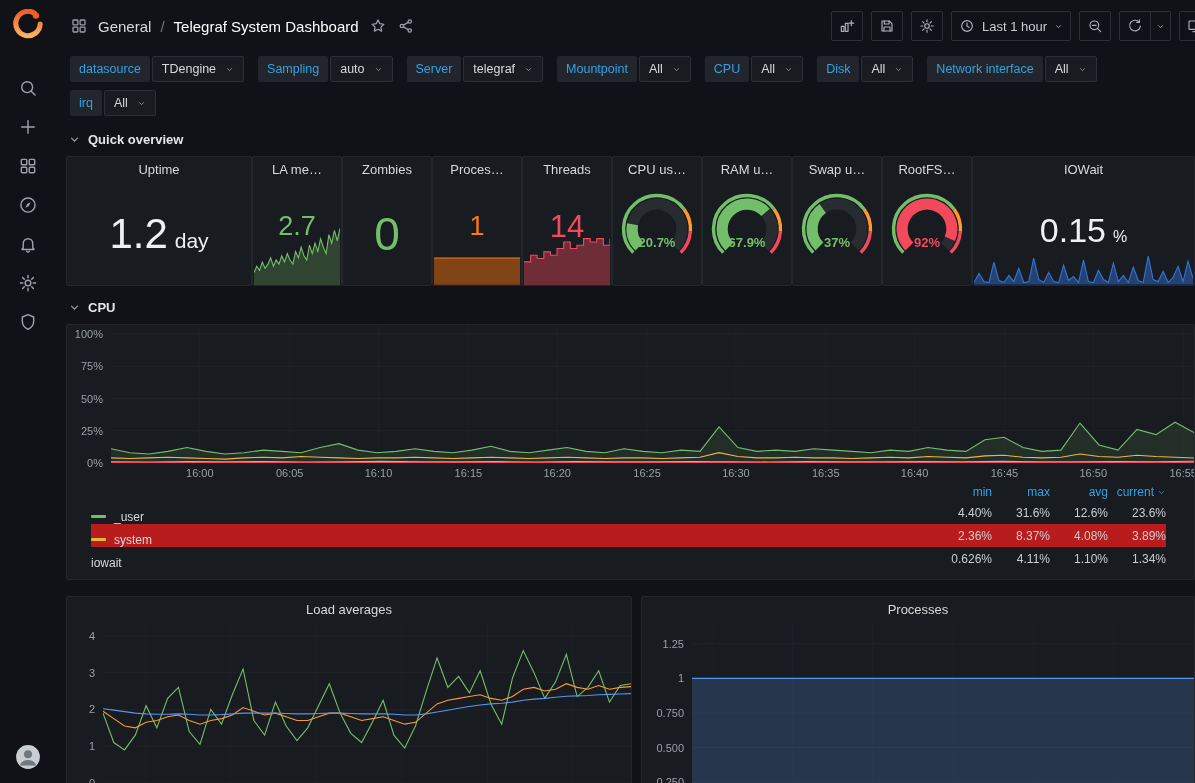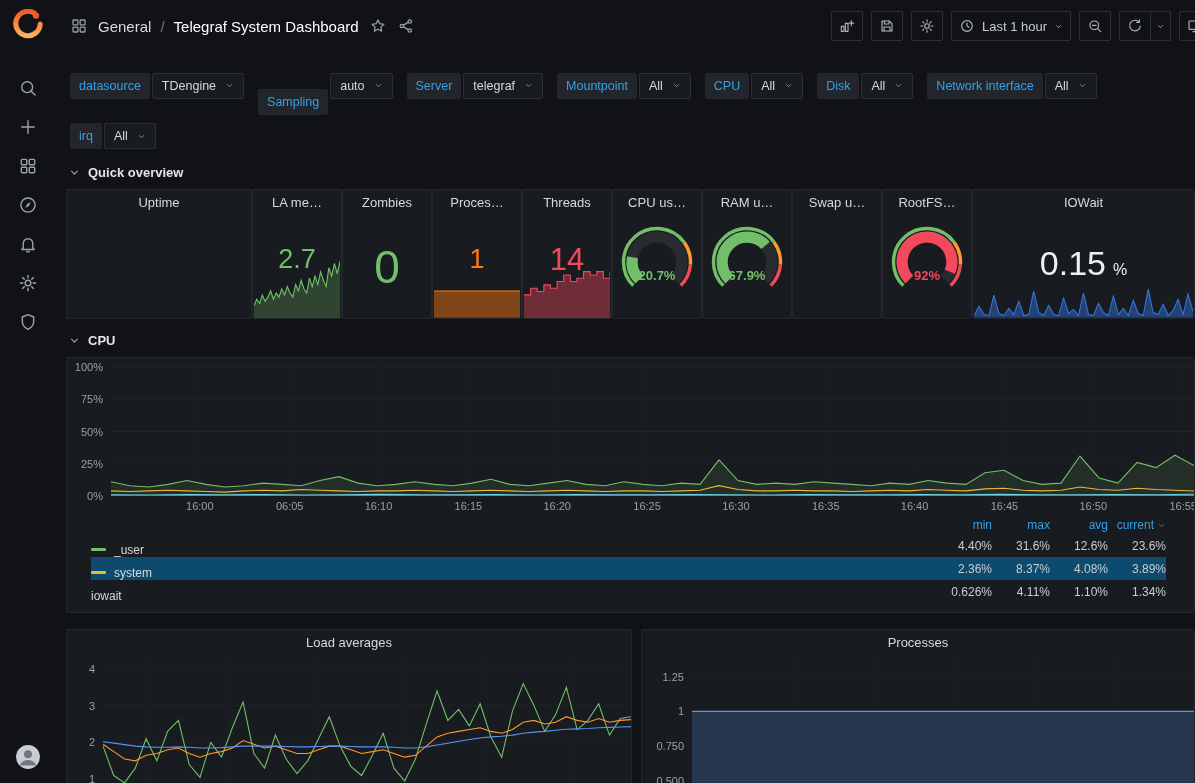--- a/index.html
+++ b/index.html
@@ -72,21 +72,21 @@
   .y-tick{position:absolute;right:8px;transform:translateY(-50%);font-size:11px;color:#9aa0a6;white-space:nowrap;}
   .plot{flex:1;position:relative;min-width:0;cursor:crosshair;}
   .x-axis{position:relative;height:20px;}
   .x-axis.off44{margin-left:44px;}
   .x-tick{position:absolute;top:4px;transform:translateX(-50%);font-size:11px;color:#9aa0a6;white-space:nowrap;}
   
   .cpu-panel{height:256px;}
   .cpu-panel .chart-area{height:138px;}
   .legend{padding:0 28px 0 24px;font-size:12px;}
   .legend-row{display:flex;align-items:center;height:23px;}
-  .legend-row.alt{background:#0c4a6e;}
+  .legend-row.alt{background:#b91c1c;}
   .legend-row.head{height:18px;}
   .legend-name{flex:1;display:flex;align-items:center;gap:8px;color:#d8d9da;cursor:pointer;margin-top:8px;}
   .legend-dash{width:15px;height:3px;border-radius:1px;}
   .legend-cell{width:58px;text-align:right;color:#c9ced3;display:inline-flex;justify-content:flex-end;align-items:center;gap:3px;}
   .legend-row.head .legend-cell{font-weight:500;cursor:pointer;}
   
   .bottom-row{display:flex;gap:9px;margin-top:16px;}
   .load-panel{width:566px;height:240px;}
   .load-panel .chart-area{height:160px;}
   .procs-panel{flex:1;height:240px;}
@@ -293,21 +293,21 @@
           <span class="var-value">
             <span>TDengine</span>
             <span class="icon xs">
               <svg viewBox="0 0 24 24" fill="none" stroke="currentColor" stroke-width="2.2" stroke-linecap="round" stroke-linejoin="round">
                 <polyline points="6.5 9.5 12 15 17.5 9.5"></polyline>
               </svg>
             </span>
           </span>
         </div>
         <div class="var-group">
-          <span class="var-label" style="color: rgb(51, 162, 229); margin-top: 33px;">Sampling</span>
+          <span class="var-label" style="color: rgb(51, 162, 229);">Sampling</span>
           <span class="var-value">
             <span>auto</span>
             <span class="icon xs">
               <svg viewBox="0 0 24 24" fill="none" stroke="currentColor" stroke-width="2.2" stroke-linecap="round" stroke-linejoin="round">
                 <polyline points="6.5 9.5 12 15 17.5 9.5"></polyline>
               </svg>
             </span>
           </span>
         </div>
         <div class="var-group">
@@ -386,20 +386,26 @@
               <polyline points="6.5 9.5 12 15 17.5 9.5"></polyline>
             </svg>
           </span>
         <span>Quick overview</span>
       </div>
 
       <div class="stats-row">
 
         <section class="panel" style="width:186px">
           <div class="panel-title">Uptime</div>
+          <div class="stat-body">
+            <div class="stat-value big" style="color: rgb(238, 240, 243);">
+              <span>1.2</span>
+              <span class="unit">day</span>
+            </div>
+          </div>
         </section>
 
         <section class="panel" style="width:90px">
           <div class="panel-title">LA me…</div>
           <div class="stat-body">
             <div class="spark" style="height:62%">
                 <svg viewBox="0 0 100 100" preserveAspectRatio="none" class="chart-svg">
                   <polygon points="0,100 0.00,80.00 3.23,70.00 6.45,76.67 9.68,63.33 12.90,73.33 16.13,66.67 19.35,56.67 22.58,70.00 25.81,60.00 29.03,66.67 32.26,53.33 35.48,63.33 38.71,50.00 41.94,60.00 45.16,66.67 48.39,46.67 51.61,56.67 54.84,40.00 58.06,53.33 61.29,60.00 64.52,36.67 67.74,50.00 70.97,33.33 74.19,46.67 77.42,26.67 80.65,40.00 83.87,50.00 87.10,20.00 90.32,33.33 93.55,13.33 96.77,30.00 100.00,10.00 100,100" fill="#73bf69" fill-opacity="0.25"></polygon>
                   <polyline points="0.00,80.00 3.23,70.00 6.45,76.67 9.68,63.33 12.90,73.33 16.13,66.67 19.35,56.67 22.58,70.00 25.81,60.00 29.03,66.67 32.26,53.33 35.48,63.33 38.71,50.00 41.94,60.00 45.16,66.67 48.39,46.67 51.61,56.67 54.84,40.00 58.06,53.33 61.29,60.00 64.52,36.67 67.74,50.00 70.97,33.33 74.19,46.67 77.42,26.67 80.65,40.00 83.87,50.00 87.10,20.00 90.32,33.33 93.55,13.33 96.77,30.00 100.00,10.00" fill="none" stroke="#73bf69" stroke-width="1.1" vector-effect="non-scaling-stroke"></polyline>
                 </svg>
@@ -468,20 +474,32 @@
                   <path d="M 81.55 27.08 A 39 39 0 0 1 88.88 53.06" fill="none" stroke="#ff9830" stroke-width="4"></path>
                   <path d="M 88.88 53.06 A 39 39 0 0 1 77.58 77.58" fill="none" stroke="#f2495c" stroke-width="4"></path>
                 </svg>
               </div>
             <div class="gauge-value" style="color: rgb(115, 191, 105);">67.9%</div>
           </div>
         </section>
 
         <section class="panel" style="width:90px">
           <div class="panel-title">Swap u…</div>
+          <div class="stat-body gauge-body">
+            <div class="gauge">
+                <svg viewBox="0 0 100 92">
+                  <path d="M 29.49 70.51 A 29 29 0 1 1 70.51 70.51" fill="none" stroke="#282b30" stroke-width="13"></path>
+                  <path d="M 29.49 70.51 A 29 29 0 0 1 33.32 26.27" fill="none" stroke="#73bf69" stroke-width="13"></path>
+                  <path d="M 22.42 77.58 A 39 39 0 1 1 81.55 27.08" fill="none" stroke="#73bf69" stroke-width="4"></path>
+                  <path d="M 81.55 27.08 A 39 39 0 0 1 88.88 53.06" fill="none" stroke="#ff9830" stroke-width="4"></path>
+                  <path d="M 88.88 53.06 A 39 39 0 0 1 77.58 77.58" fill="none" stroke="#f2495c" stroke-width="4"></path>
+                </svg>
+              </div>
+            <div class="gauge-value" style="color: rgb(115, 191, 105);">37%</div>
+          </div>
         </section>
 
         <section class="panel" style="width:90px">
           <div class="panel-title">RootFS…</div>
           <div class="stat-body gauge-body">
             <div class="gauge">
                 <svg viewBox="0 0 100 92">
                   <path d="M 29.49 70.51 A 29 29 0 1 1 70.51 70.51" fill="none" stroke="#282b30" stroke-width="13"></path>
                   <path d="M 29.49 70.51 A 29 29 0 1 1 76.61 61.52" fill="none" stroke="#f2495c" stroke-width="13"></path>
                   <path d="M 22.42 77.58 A 39 39 0 1 1 81.55 27.08" fill="none" stroke="#73bf69" stroke-width="4"></path>

